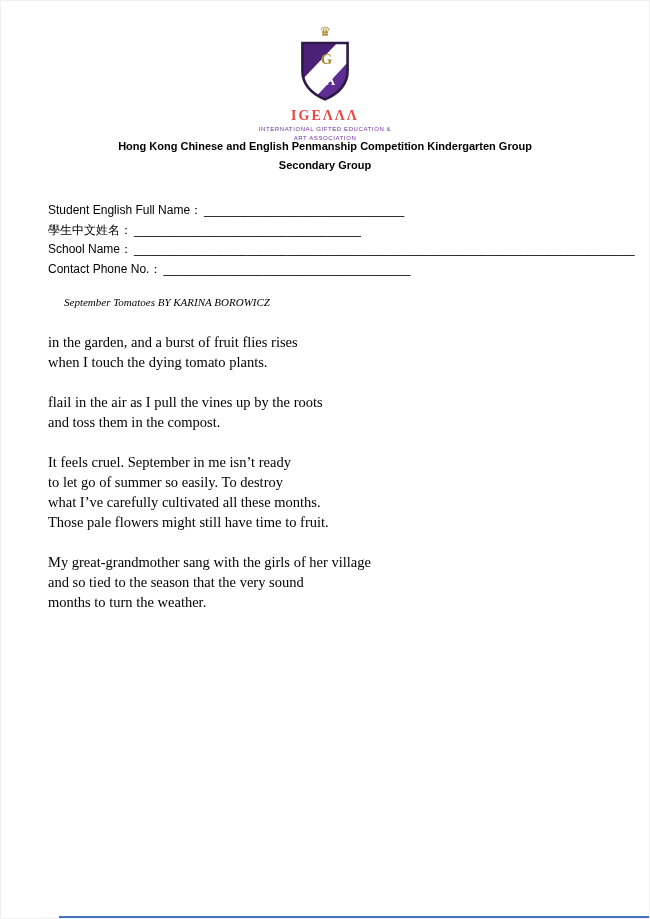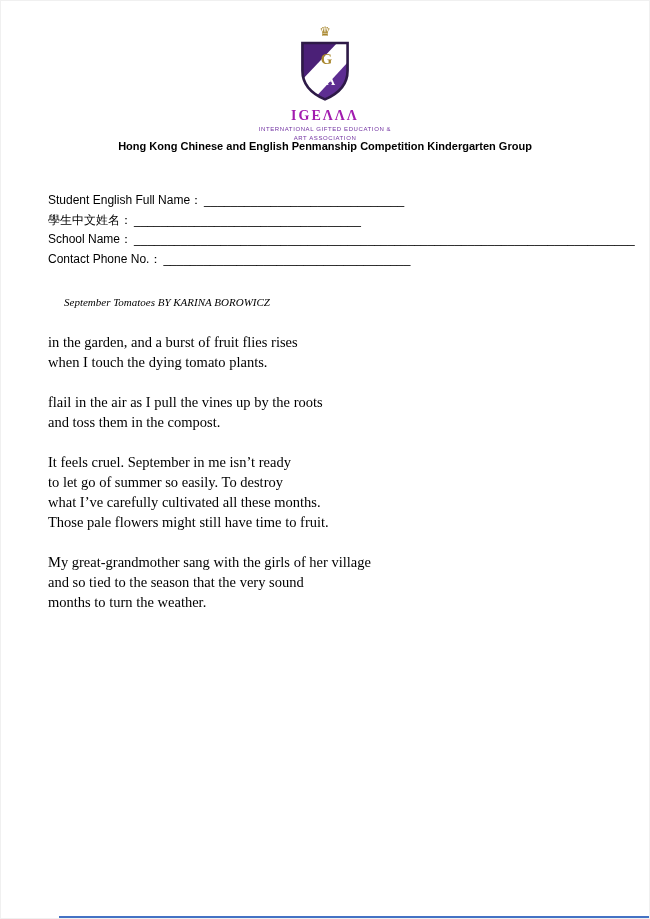--- a/index.html
+++ b/index.html
@@ -10,33 +10,33 @@
     border:1px solid #f0f0f0; box-sizing:border-box;
     overflow:hidden;
   }
 
   
   .logo { position:absolute; top:24px; left:0; right:0; text-align:center; line-height:1; }
   .crest-wrap { display:inline-block; position:relative; }
   .crown { font-size:13px; color:#a8862c; display:block; margin-bottom:-2px; }
   .logo-acronym {
     margin-top:4px; font-family:"Liberation Serif", serif;
-    font-weight:bold; font-size:14px; letter-spacing:2px; color:#a21caf;
+    font-weight:bold; font-size:14px; letter-spacing:2px; color:#ef4444;
   }
   .logo-sub {
     margin-top:3px; font-size:6px; letter-spacing:0.6px; color:#7030a0;
     font-family:"Liberation Sans", sans-serif;
   }
 
   
   .doc-title { position:absolute; top:136px; left:0; right:0; text-align:center; }
   .doc-title .t-line { font-weight:bold; font-size:11px; line-height:19px; }
 
   
-  .form { position:absolute; top:190px; left:47px; right:40px; }
+  .form { position:absolute; top:200px; left:47px; right:40px; }
   .form-row { font-size:12px; line-height:19.5px; white-space:nowrap; }
   .form-label { }
   .blank { margin-left:2px; letter-spacing:0; }
 
   
   .poem { position:absolute; top:291px; left:47px; right:40px; }
   .poem-title {
     font-family:"Liberation Serif", serif; font-style:italic;
     font-size:11px; line-height:20px; margin-left:16px;
   }
@@ -73,20 +73,21 @@
         <text x="33" y="56" font-family="Liberation Serif, serif" font-weight="bold" font-size="15" fill="#ffffff">A</text>
       </svg>
     </div>
     <div class="logo-acronym">IGEΛΛΛ</div>
     <div class="logo-sub">INTERNATIONAL GIFTED EDUCATION &amp;</div>
     <div class="logo-sub">ART ASSOCIATION</div>
   </div>
 
   <div class="doc-title">
     <div class="t-line">Hong Kong Chinese and English Penmanship Competition Kindergarten Group</div>
+    <div class="t-line">Secondary Group</div>
   </div>
 
   <div class="form">
     <div class="form-row">
       <span class="form-label">Student English Full Name：</span><span class="blank">______________________________</span>
     </div>
     <div class="form-row">
       <span class="form-label">學生中文姓名：</span><span class="blank">__________________________________</span>
     </div>
     <div class="form-row">

